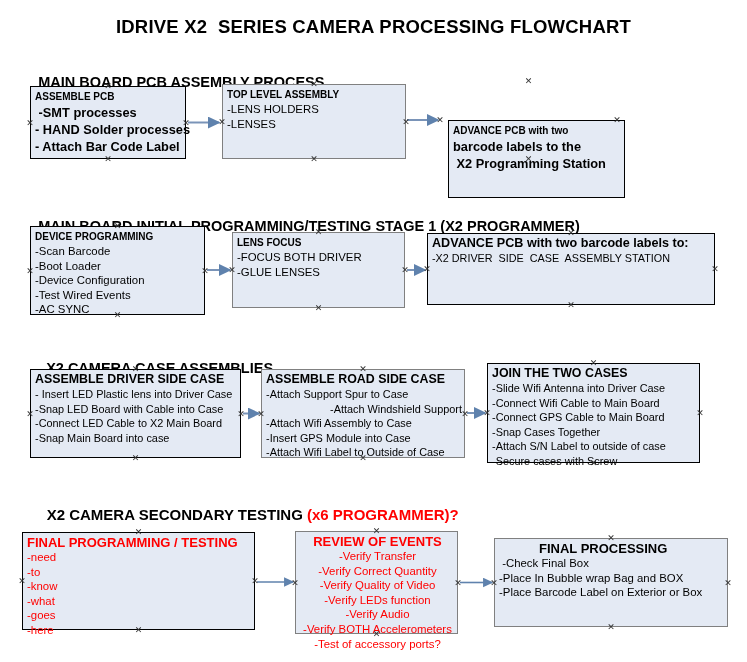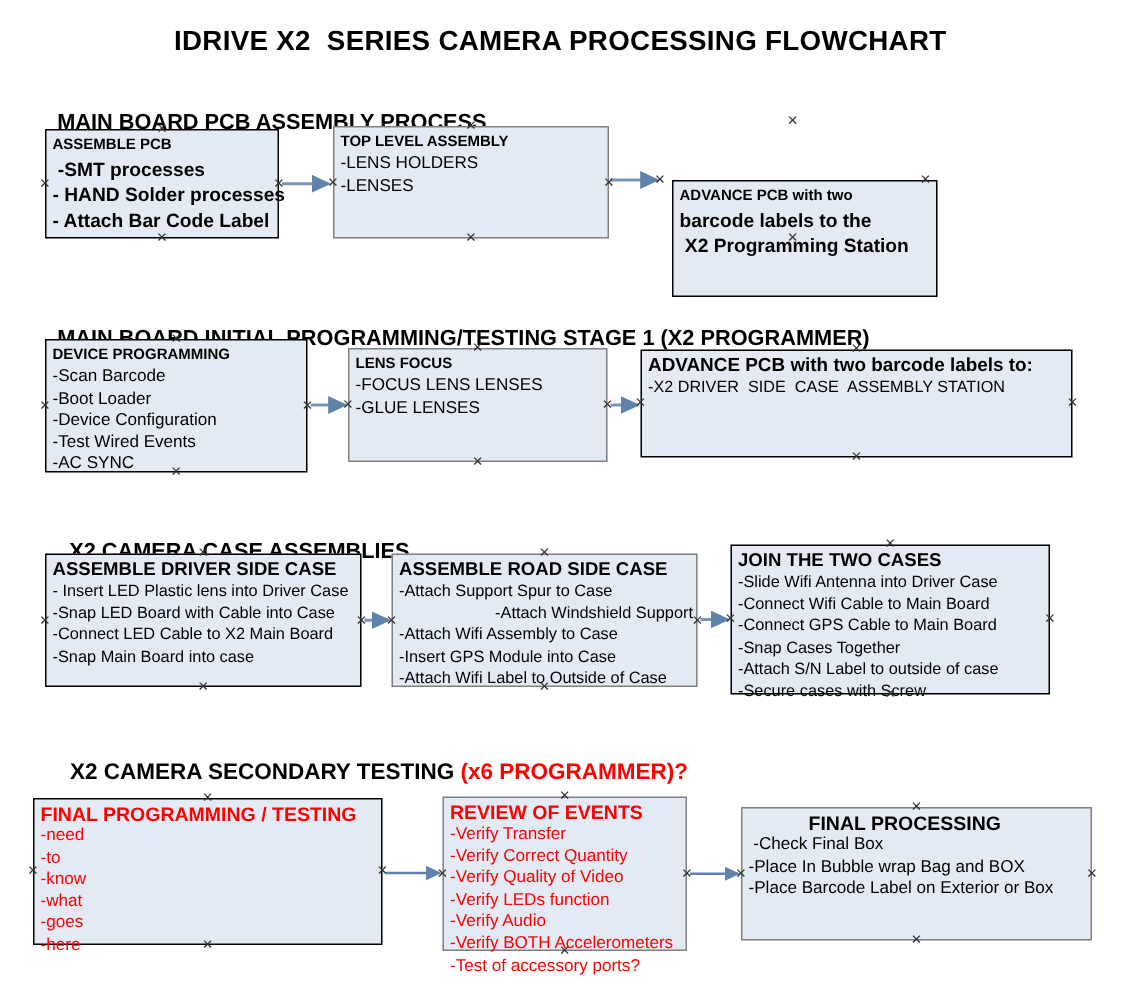--- a/index.html
+++ b/index.html
@@ -155,21 +155,21 @@
       <div class="box-line">-Boot Loader</div>
       <div class="box-line">-Device Configuration</div>
       <div class="box-line">-Test Wired Events</div>
       <div class="box-line">-AC SYNC</div>
     </div>
   </div>
 
   <div class="box grey-border big-title" style="left:232px; top:232px; width:173px; height:76px;">
     <div class="box-inner">
       <div class="box-title">LENS FOCUS</div>
-      <div class="box-line">-FOCUS LENS LENSES</div>
+      <div class="box-line">-FOCUS BOTH DRIVER</div>
       <div class="box-line">-GLUE LENSES</div>
     </div>
   </div>
 
   <div class="box dark-border" style="left:427px; top:233px; width:288px; height:72px;">
     <div class="box-inner">
       <div class="box-title" style="font-size:12.6px;">ADVANCE PCB with two barcode labels to:</div>
       <div class="box-line" style="font-size:10.8px;">-X2 DRIVER  SIDE  CASE  ASSEMBLY STATION</div>
     </div>
   </div>
@@ -220,21 +220,21 @@
       <div class="box-title red">FINAL PROGRAMMING / TESTING</div>
       <div class="box-line red">-need</div>
       <div class="box-line red">-to</div>
       <div class="box-line red">-know</div>
       <div class="box-line red">-what</div>
       <div class="box-line red">-goes</div>
       <div class="box-line red">-here</div>
     </div>
   </div>
 
-  <div class="box grey-border" style="left:295px; top:531px; width:163px; height:103px;">
+  <div class="box grey-border" style="left:295px; top:531px; width:163px; height:103px;text-align:center;">
     <div class="box-inner">
       <div class="box-title red">REVIEW OF EVENTS</div>
       <div class="box-line red">-Verify Transfer</div>
       <div class="box-line red">-Verify Correct Quantity</div>
       <div class="box-line red">-Verify Quality of Video</div>
       <div class="box-line red">-Verify LEDs function</div>
       <div class="box-line red">-Verify Audio</div>
       <div class="box-line red">-Verify BOTH Accelerometers</div>
       <div class="box-line red">-Test of accessory ports?</div>
     </div>

